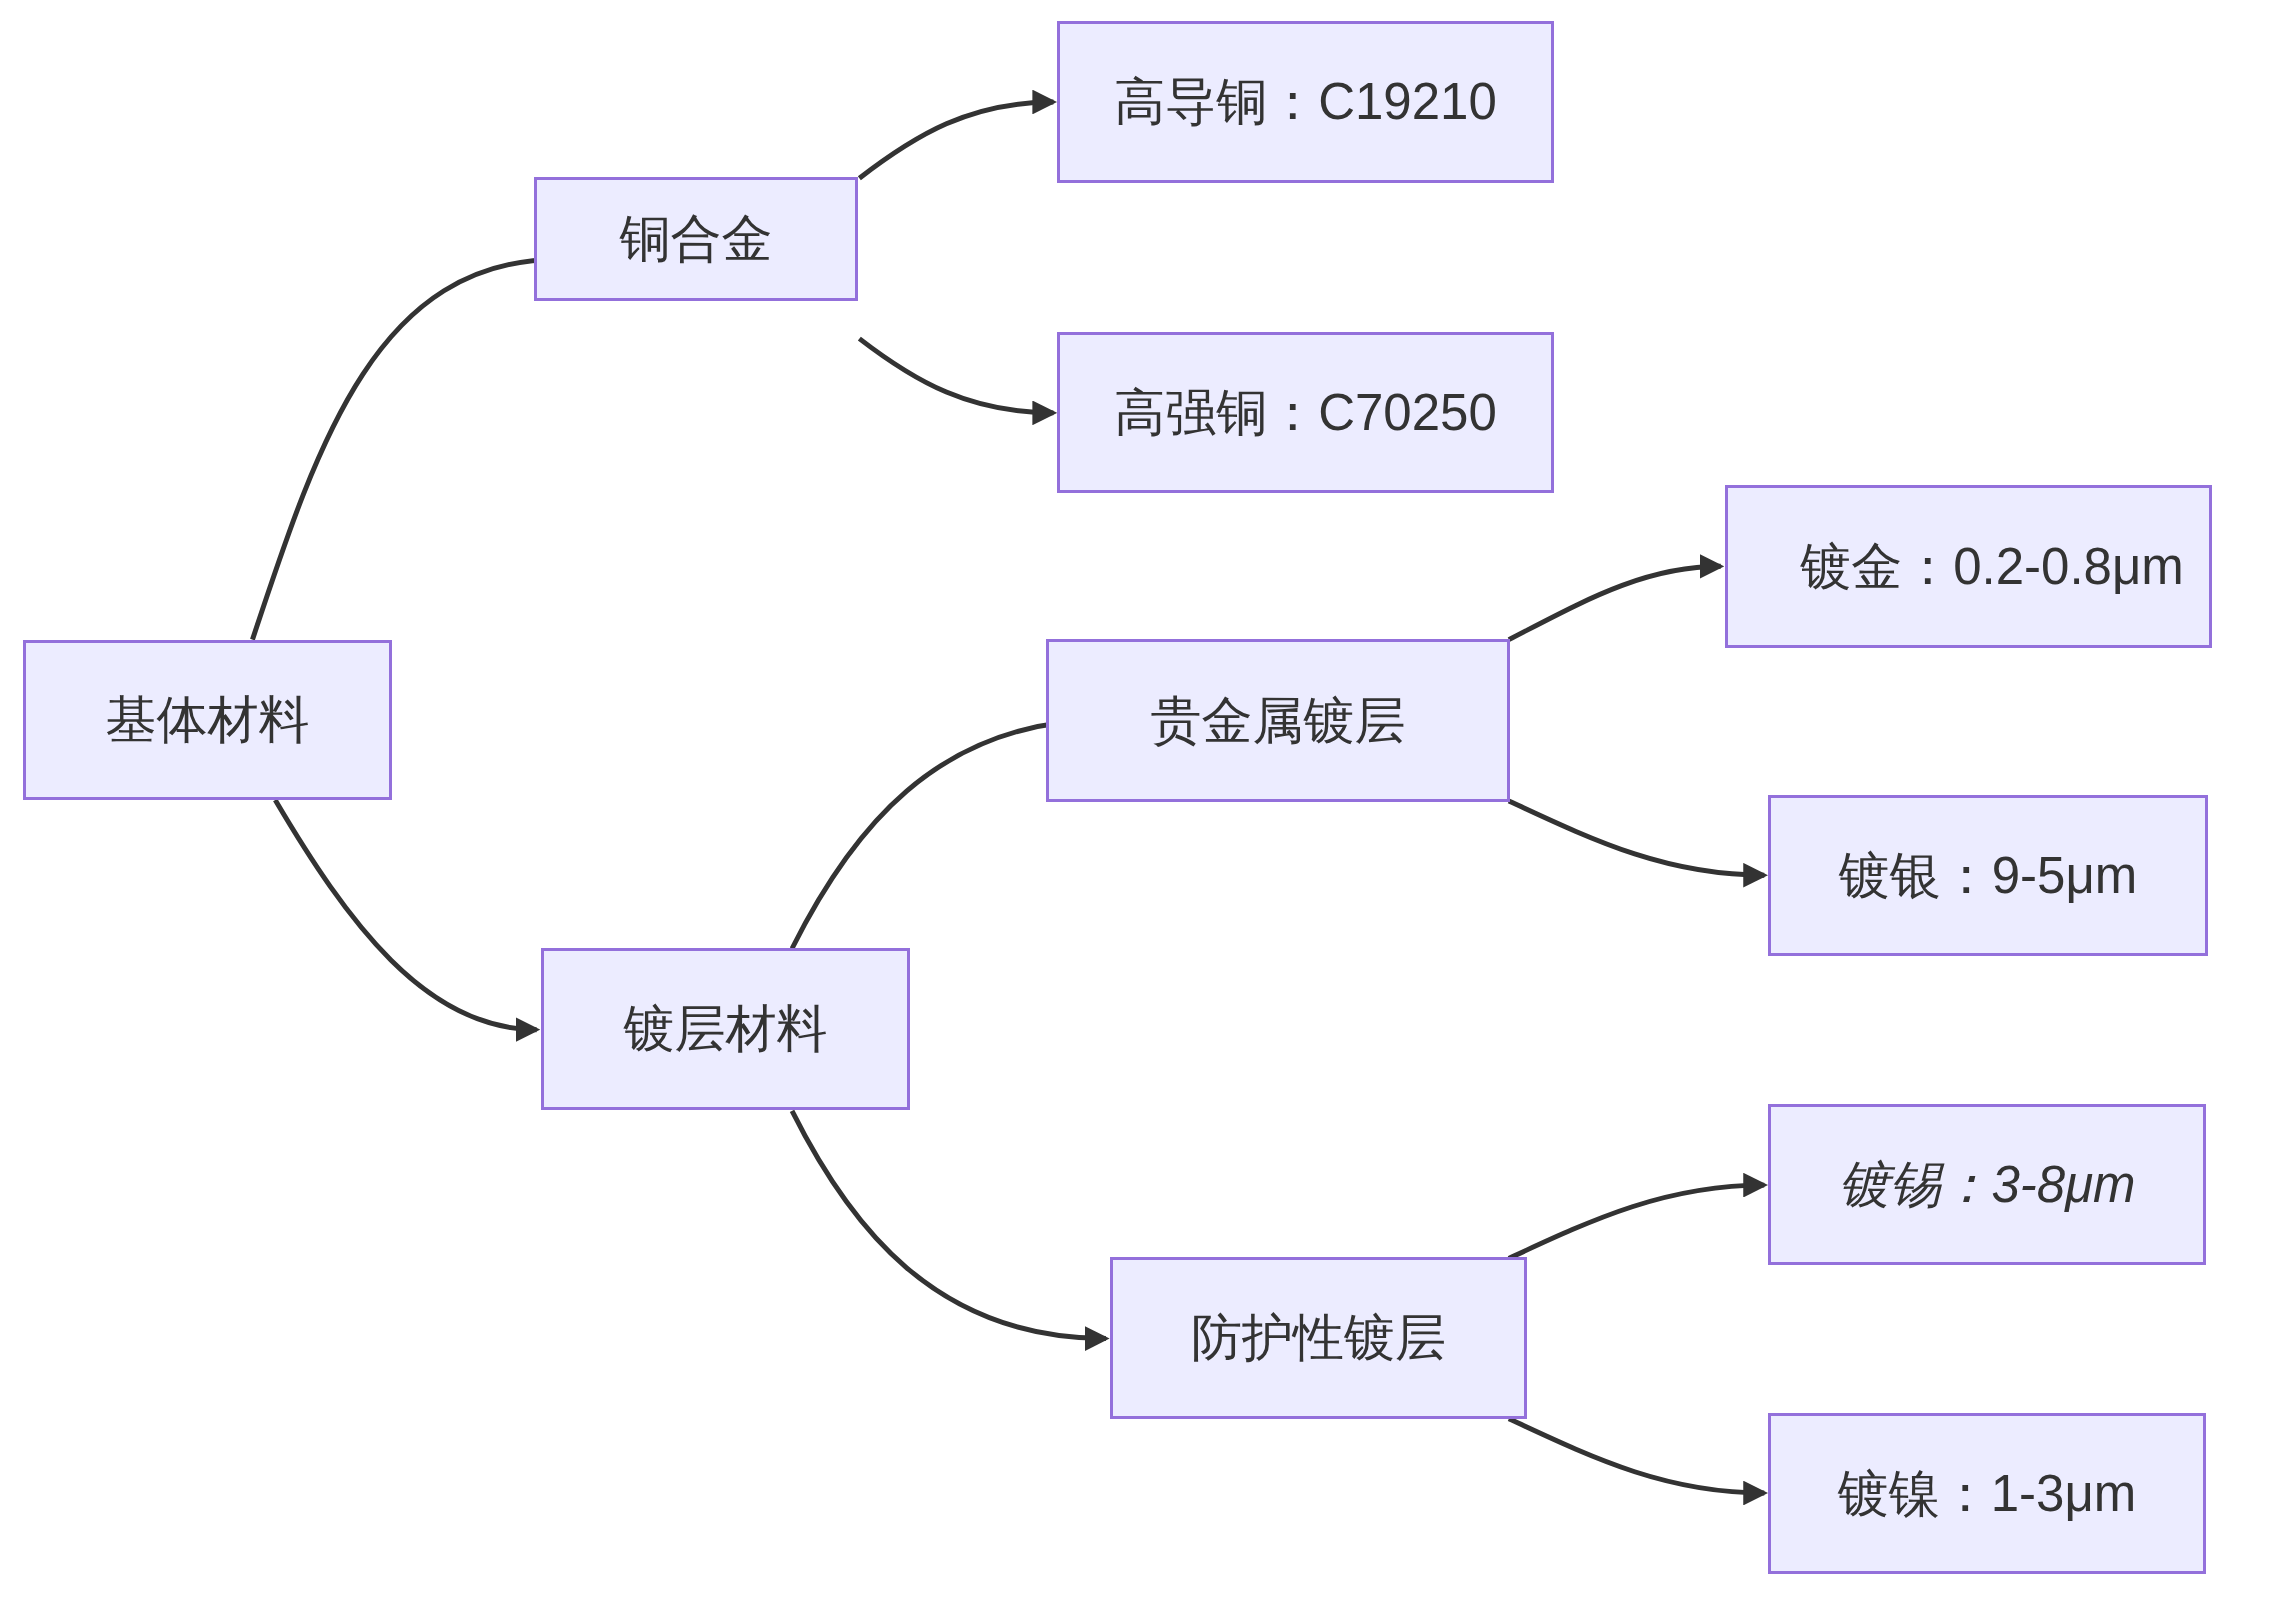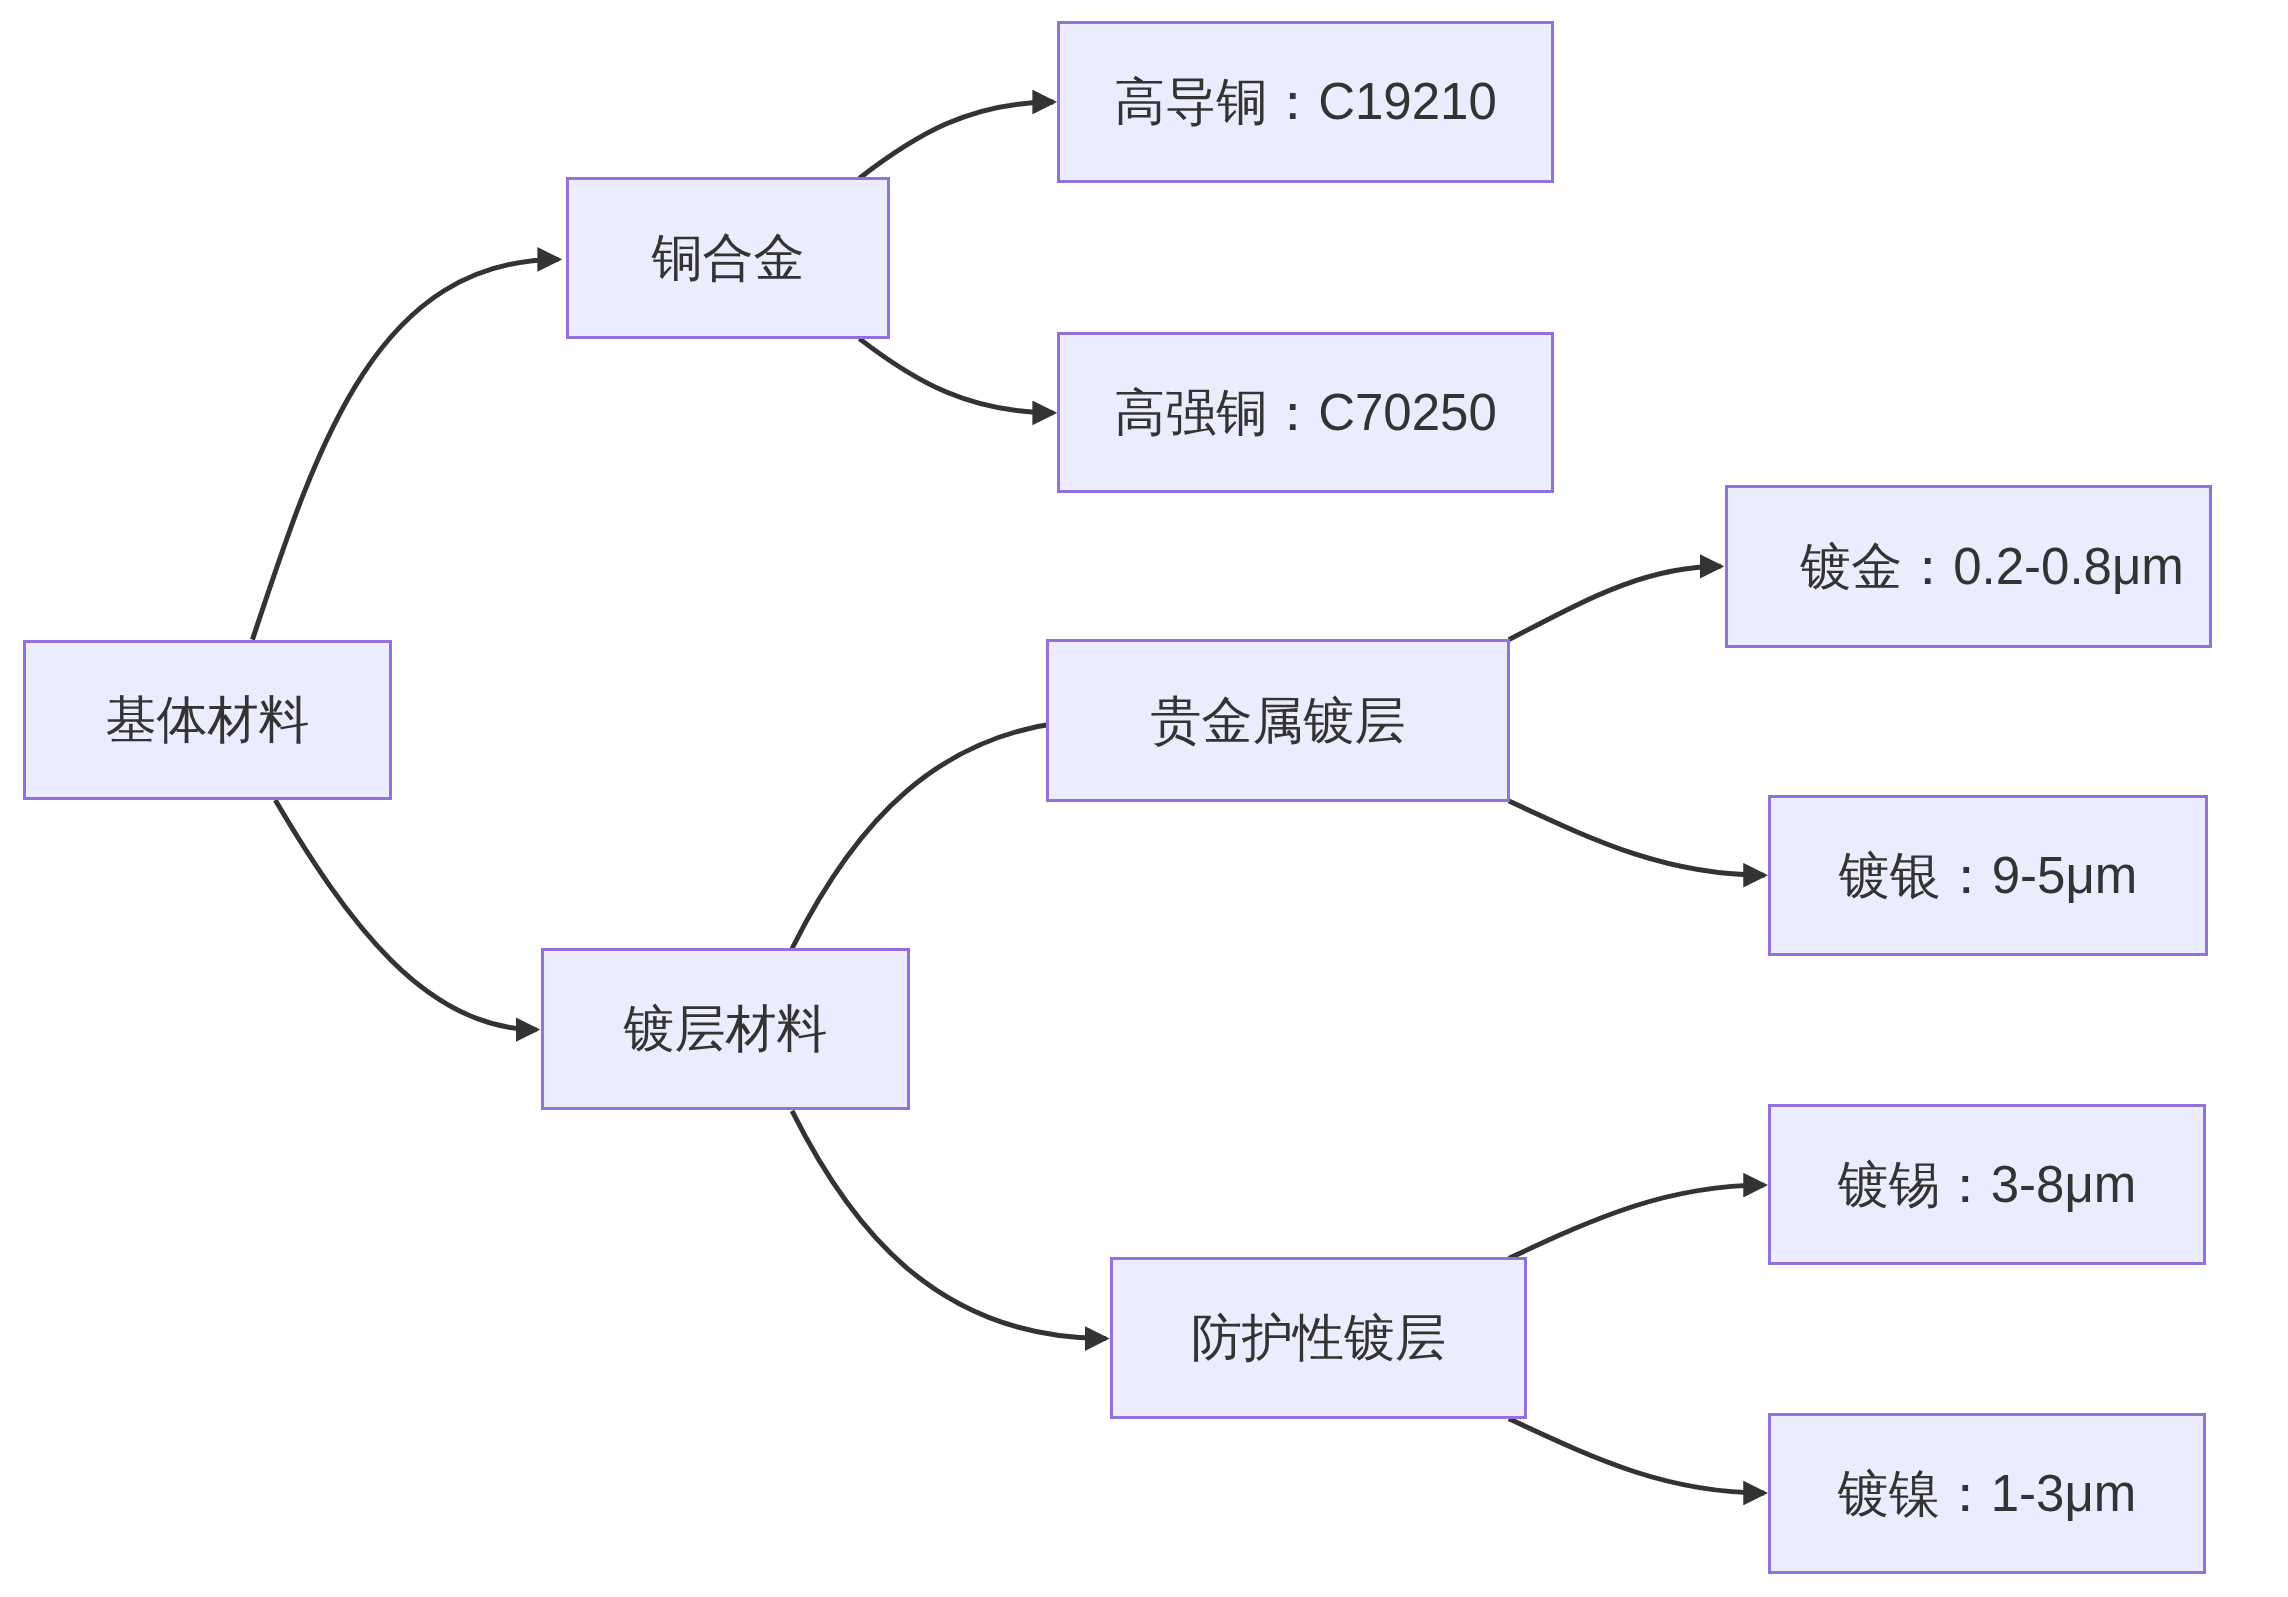--- a/index.html
+++ b/index.html
@@ -66,34 +66,34 @@
     <path class="edge" d="M 800 958 C 858 842, 945 727, 1117 727" marker-end="url(#arrow)"></path>
     <path class="edge" d="M 800 1122 C 858 1238, 945 1352, 1117 1352" marker-end="url(#arrow)"></path>
     <path class="edge" d="M 1524 646 C 1598 608, 1660 572, 1738 572" marker-end="url(#arrow)"></path>
     <path class="edge" d="M 1524 809 C 1608 848, 1682 884, 1782 884" marker-end="url(#arrow)"></path>
     <path class="edge" d="M 1524 1271 C 1608 1232, 1682 1197, 1782 1197" marker-end="url(#arrow)"></path>
     <path class="edge" d="M 1524 1433 C 1608 1472, 1682 1508, 1782 1508" marker-end="url(#arrow)"></path>
   </svg>
 
   <div class="node" style="left:23px; top:640px; width:369px; height:160px;">基体材料</div>
 
-  <div class="node" style="left:566px; top:177px; width:324px; height:162px;">铜合金</div>
+  <div class="node" style="left:534px; top:177px; width:324px; height:124px;">铜合金</div>
 
   <div class="node" style="left:1057px; top:21px; width:497px; height:162px;">高导铜：C19210</div>
 
   <div class="node" style="left:1057px; top:332px; width:497px; height:161px;">高强铜：C70250</div>
 
   <div class="node" style="left:541px; top:948px; width:369px; height:162px;">镀层材料</div>
 
   <div class="node" style="left:1046px; top:639px; width:464px; height:163px;">贵金属镀层</div>
 
   <div class="node" style="left:1725px; top:485px; width:487px; height:163px;padding-left:47px;">镀金：0.2-0.8μm</div>
 
   <div class="node" style="left:1768px; top:795px; width:440px; height:161px;">镀银：9-5μm</div>
 
   <div class="node" style="left:1110px; top:1257px; width:417px; height:162px;">防护性镀层</div>
 
-  <div class="node" style="left:1768px; top:1104px; width:438px; height:161px;">镀锡：3-8μm</div>
+  <div class="node" style="left:1768px; top:1104px; width:438px; height:161px;font-style:italic;">镀锡：3-8μm</div>
 
   <div class="node" style="left:1768px; top:1413px; width:438px; height:161px;">镀镍：1-3μm</div>
 
 </div>
 
 
 </body></html>

